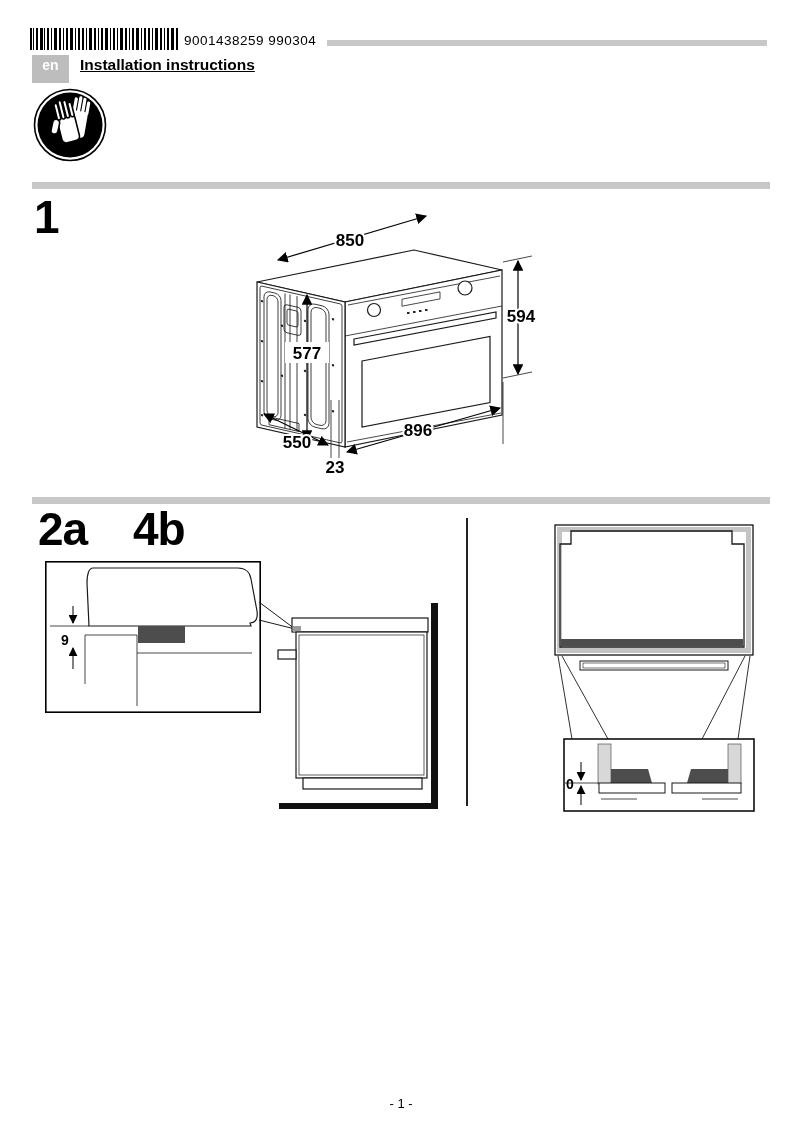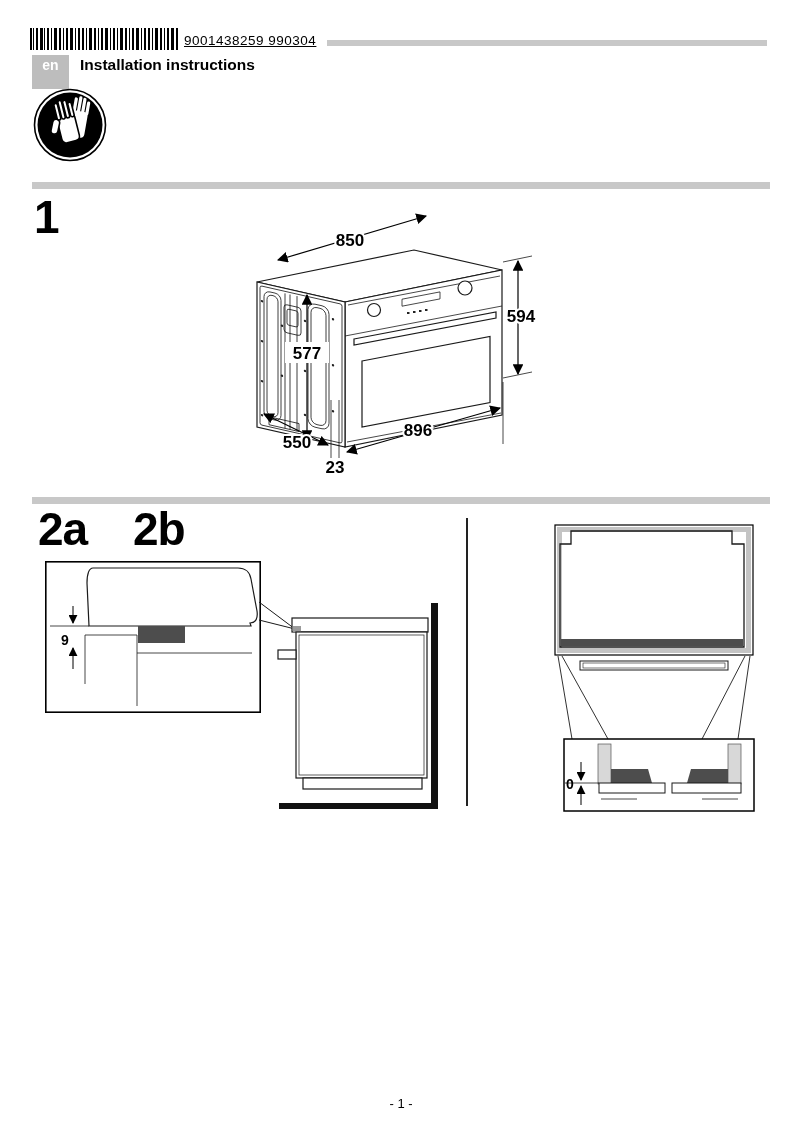--- a/index.html
+++ b/index.html
@@ -1,23 +1,23 @@
 <!DOCTYPE html>
 <html><head>
 <meta charset="utf-8">
 <style>
   html,body{margin:0;padding:0;background:#e9e9e9;}
   #page{position:relative;width:802px;height:1134px;background:#ffffff;margin:0 auto;
         font-family:"Liberation Sans",sans-serif;color:#000;overflow:hidden;}
   .abs{position:absolute;}
   .graybar{position:absolute;background:#c8c8c8;}
-  .code-text{position:absolute;font-size:13.5px;letter-spacing:0.5px;text-decoration:underline;}
-  .lang-badge{position:absolute;left:32px;top:55px;width:37px;height:34px;background:#bdbdbd;
+  .code-text{position:absolute;font-size:13.5px;letter-spacing:0.5px;}
+  .lang-badge{position:absolute;left:32px;top:55px;width:37px;height:28px;background:#bdbdbd;
               color:#fff;font-weight:bold;font-size:14px;text-align:center;line-height:21px;}
-  .doc-title{position:absolute;left:80px;top:56px;font-weight:bold;font-size:15.5px;}
+  .doc-title{position:absolute;left:80px;top:56px;font-weight:bold;font-size:15.5px;text-decoration:underline;}
   .step-label{position:absolute;font-weight:bold;font-size:46px;line-height:1;letter-spacing:-1px;}
   .footer{position:absolute;left:0;top:1096px;width:802px;text-align:center;font-size:13px;}
   .vdivider{position:absolute;left:466px;top:518px;width:2px;height:288px;background:#222;}
   svg{display:block;}
   svg text{font-family:"Liberation Sans",sans-serif;font-weight:bold;fill:#000;}
   .halo{paint-order:stroke;stroke:#ffffff;stroke-width:4px;}
   .thin{stroke:#1a1a1a;stroke-width:0.8;fill:none;}
   .med{stroke:#1a1a1a;stroke-width:1.2;fill:#fff;}
 </style>
 </head>
@@ -169,21 +169,21 @@
     <line x1="14" y1="202" x2="78" y2="233" stroke="#000" stroke-width="1.2" marker-start="url(#a1)" marker-end="url(#a1)"></line>
     <text x="47" y="236" font-size="17" text-anchor="middle" class="halo">550</text>
 
     <path d="M81,188 V246 M89,188 V246" class="thin"></path>
     <text x="85" y="261" font-size="17" text-anchor="middle" class="halo">23</text>
   </svg>
 
   <div class="graybar" style="left:32px;top:497px;width:738px;height:7px"></div>
 
   <div class="step-label" style="left:38px;top:506px">2a</div>
-  <div class="step-label" style="left:133px;top:506px">2b</div>
+  <div class="step-label" style="left:133px;top:506px">4b</div>
 
   <svg class="abs" style="left:45px;top:561px" width="216" height="152" viewBox="0 0 216 152">
     <defs>
       <marker id="a2" viewBox="0 0 10 10" refX="9" refY="5" markerWidth="9" markerHeight="9" orient="auto-start-reverse">
         <path d="M0,0 L10,5 L0,10 z" fill="#000"></path>
       </marker>
     </defs>
     <rect x="0.8" y="0.8" width="214.4" height="150.4" fill="#fff" stroke="#000" stroke-width="1.6"></rect>
     <path d="M48,7 L193,7 C200,7 205,11 206,18 L212,50 C213,57 211,62 205,62 L206,65 L44,65 L42,22 C42,13 44,7 48,7 Z" fill="#fff" stroke="#1a1a1a" stroke-width="1.2"></path>
     <path d="M5,65 L44,65" class="thin"></path>

